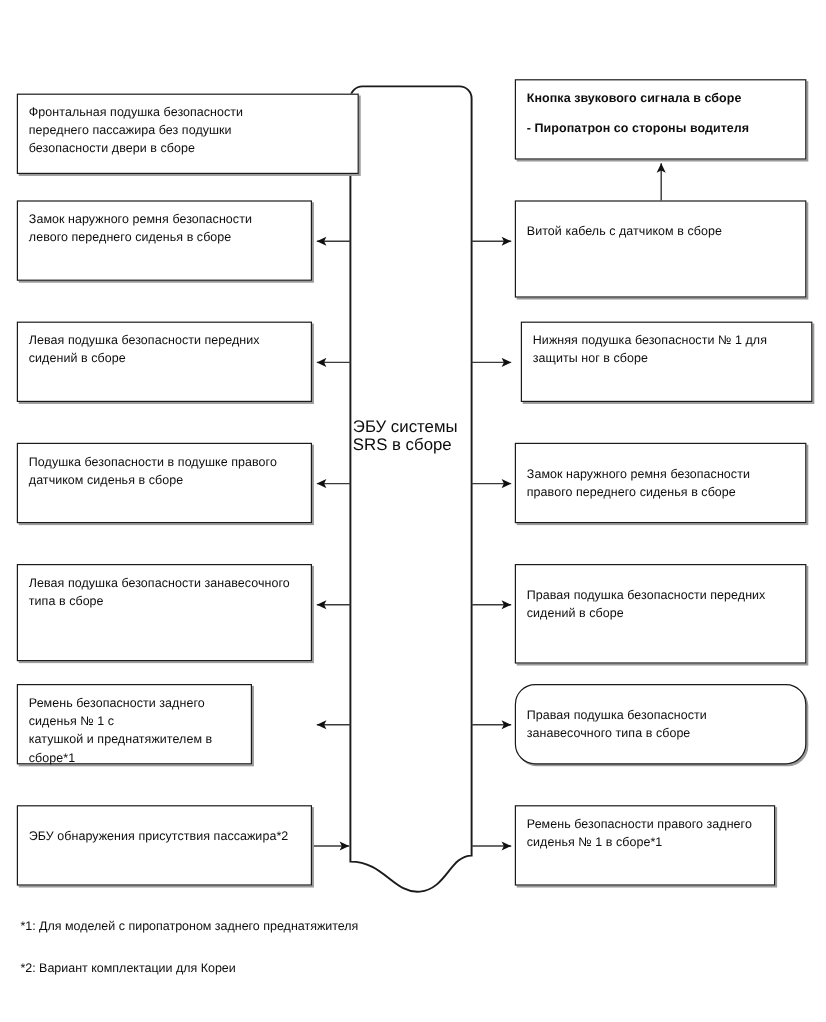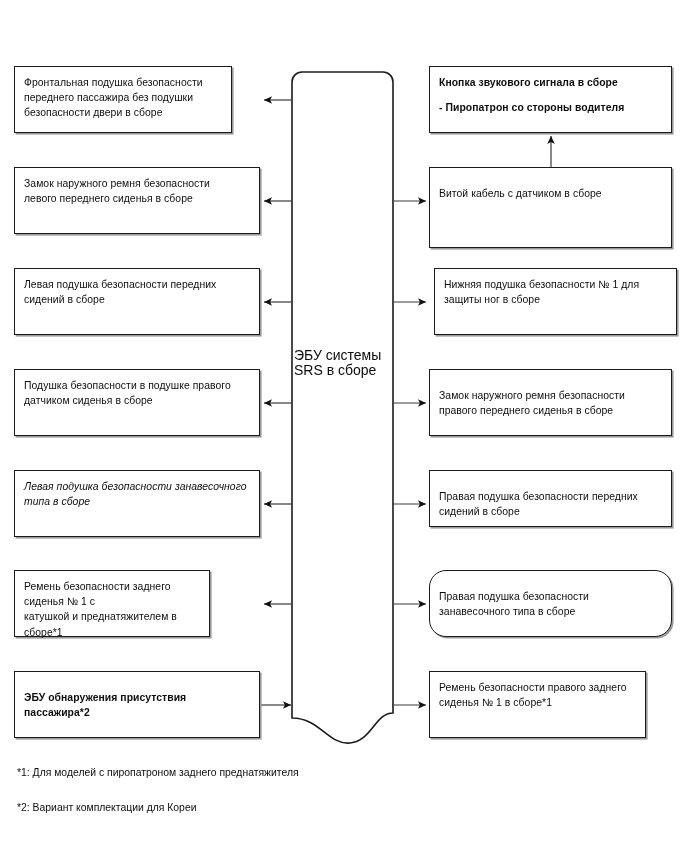--- a/index.html
+++ b/index.html
@@ -111,52 +111,52 @@
       <line x1="393" y1="504" x2="426" y2="504" marker-end="url(#arrowR)"></line>
       <line x1="393" y1="604" x2="426" y2="604" marker-end="url(#arrowR)"></line>
       <line x1="393" y1="705" x2="426" y2="705" marker-end="url(#arrowR)"></line>
     </g>
 
     <g stroke="#3a3a3a" stroke-width="1.2" fill="none">
       <line x1="551" y1="168" x2="551" y2="136" marker-end="url(#arrowR)"></line>
     </g>
   </svg>
 
-  <div class="node-box" style="left:14px; top:66px; width:218px; height:67px;">
+  <div class="node-box" style="left:14px; top:78px; width:285px; height:67px;">
     <div class="node-text">Фронтальная подушка безопасности
 переднего пассажира без подушки
 безопасности двери в сборе</div>
   </div>
 
   <div class="node-box" style="left:14px; top:167px; width:246px; height:67px;">
     <div class="node-text">Замок наружного ремня безопасности
 левого переднего сиденья в сборе</div>
   </div>
 
   <div class="node-box" style="left:14px; top:268px; width:246px; height:67px;">
     <div class="node-text">Левая подушка безопасности передних
 сидений в сборе</div>
   </div>
 
   <div class="node-box" style="left:14px; top:369px; width:246px; height:67px;">
     <div class="node-text">Подушка безопасности в подушке правого
 датчиком сиденья в сборе</div>
   </div>
 
-  <div class="node-box" style="left:14px; top:470px; width:246px; height:67px;font-style:italic;">
+  <div class="node-box" style="left:14px; top:470px; width:246px; height:81px;">
     <div class="node-text">Левая подушка безопасности занавесочного
 типа в сборе</div>
   </div>
 
   <div class="node-box" style="left:14px; top:570px; width:196px; height:67px;">
     <div class="node-text">Ремень безопасности заднего сиденья № 1 с
 катушкой и преднатяжителем в сборе*1</div>
   </div>
 
-  <div class="node-box" style="left:14px; top:671px; width:246px; height:67px;font-weight:bold;">
+  <div class="node-box" style="left:14px; top:671px; width:246px; height:67px;">
     <div class="node-text" style="top:18px;">ЭБУ обнаружения присутствия пассажира*2</div>
   </div>
 
   <div class="node-box" style="left:429px; top:66px; width:243px; height:67px;font-weight:bold;">
     <div class="node-text">Кнопка звукового сигнала в сборе</div>
     <div class="node-text second">- Пиропатрон со стороны водителя</div>
   </div>
 
   <div class="node-box" style="left:429px; top:167px; width:243px; height:81px;">
     <div class="node-text" style="top:18px;">Витой кабель с датчиком в сборе</div>
@@ -165,21 +165,21 @@
   <div class="node-box" style="left:419px; top:268px; width:243px; height:67px;margin-left:15px;">
     <div class="node-text">Нижняя подушка безопасности № 1 для
 защиты ног в сборе</div>
   </div>
 
   <div class="node-box" style="left:429px; top:369px; width:243px; height:67px;">
     <div class="node-text" style="top:18px;">Замок наружного ремня безопасности
 правого переднего сиденья в сборе</div>
   </div>
 
-  <div class="node-box" style="left:429px; top:470px; width:243px; height:57px;padding-left:23px;">
+  <div class="node-box" style="left:429px; top:470px; width:243px; height:83px;padding-left:23px;">
     <div class="node-text" style="top:18px;">Правая подушка безопасности передних
 сидений в сборе</div>
   </div>
 
   <div class="node-box" style="left:429px; top:570px; width:243px; height:67px;border-radius:17px;">
     <div class="node-text" style="top:18px;">Правая подушка безопасности
 занавесочного типа в сборе</div>
   </div>
 
   <div class="node-box" style="left:429px; top:671px; width:217px; height:67px;">

